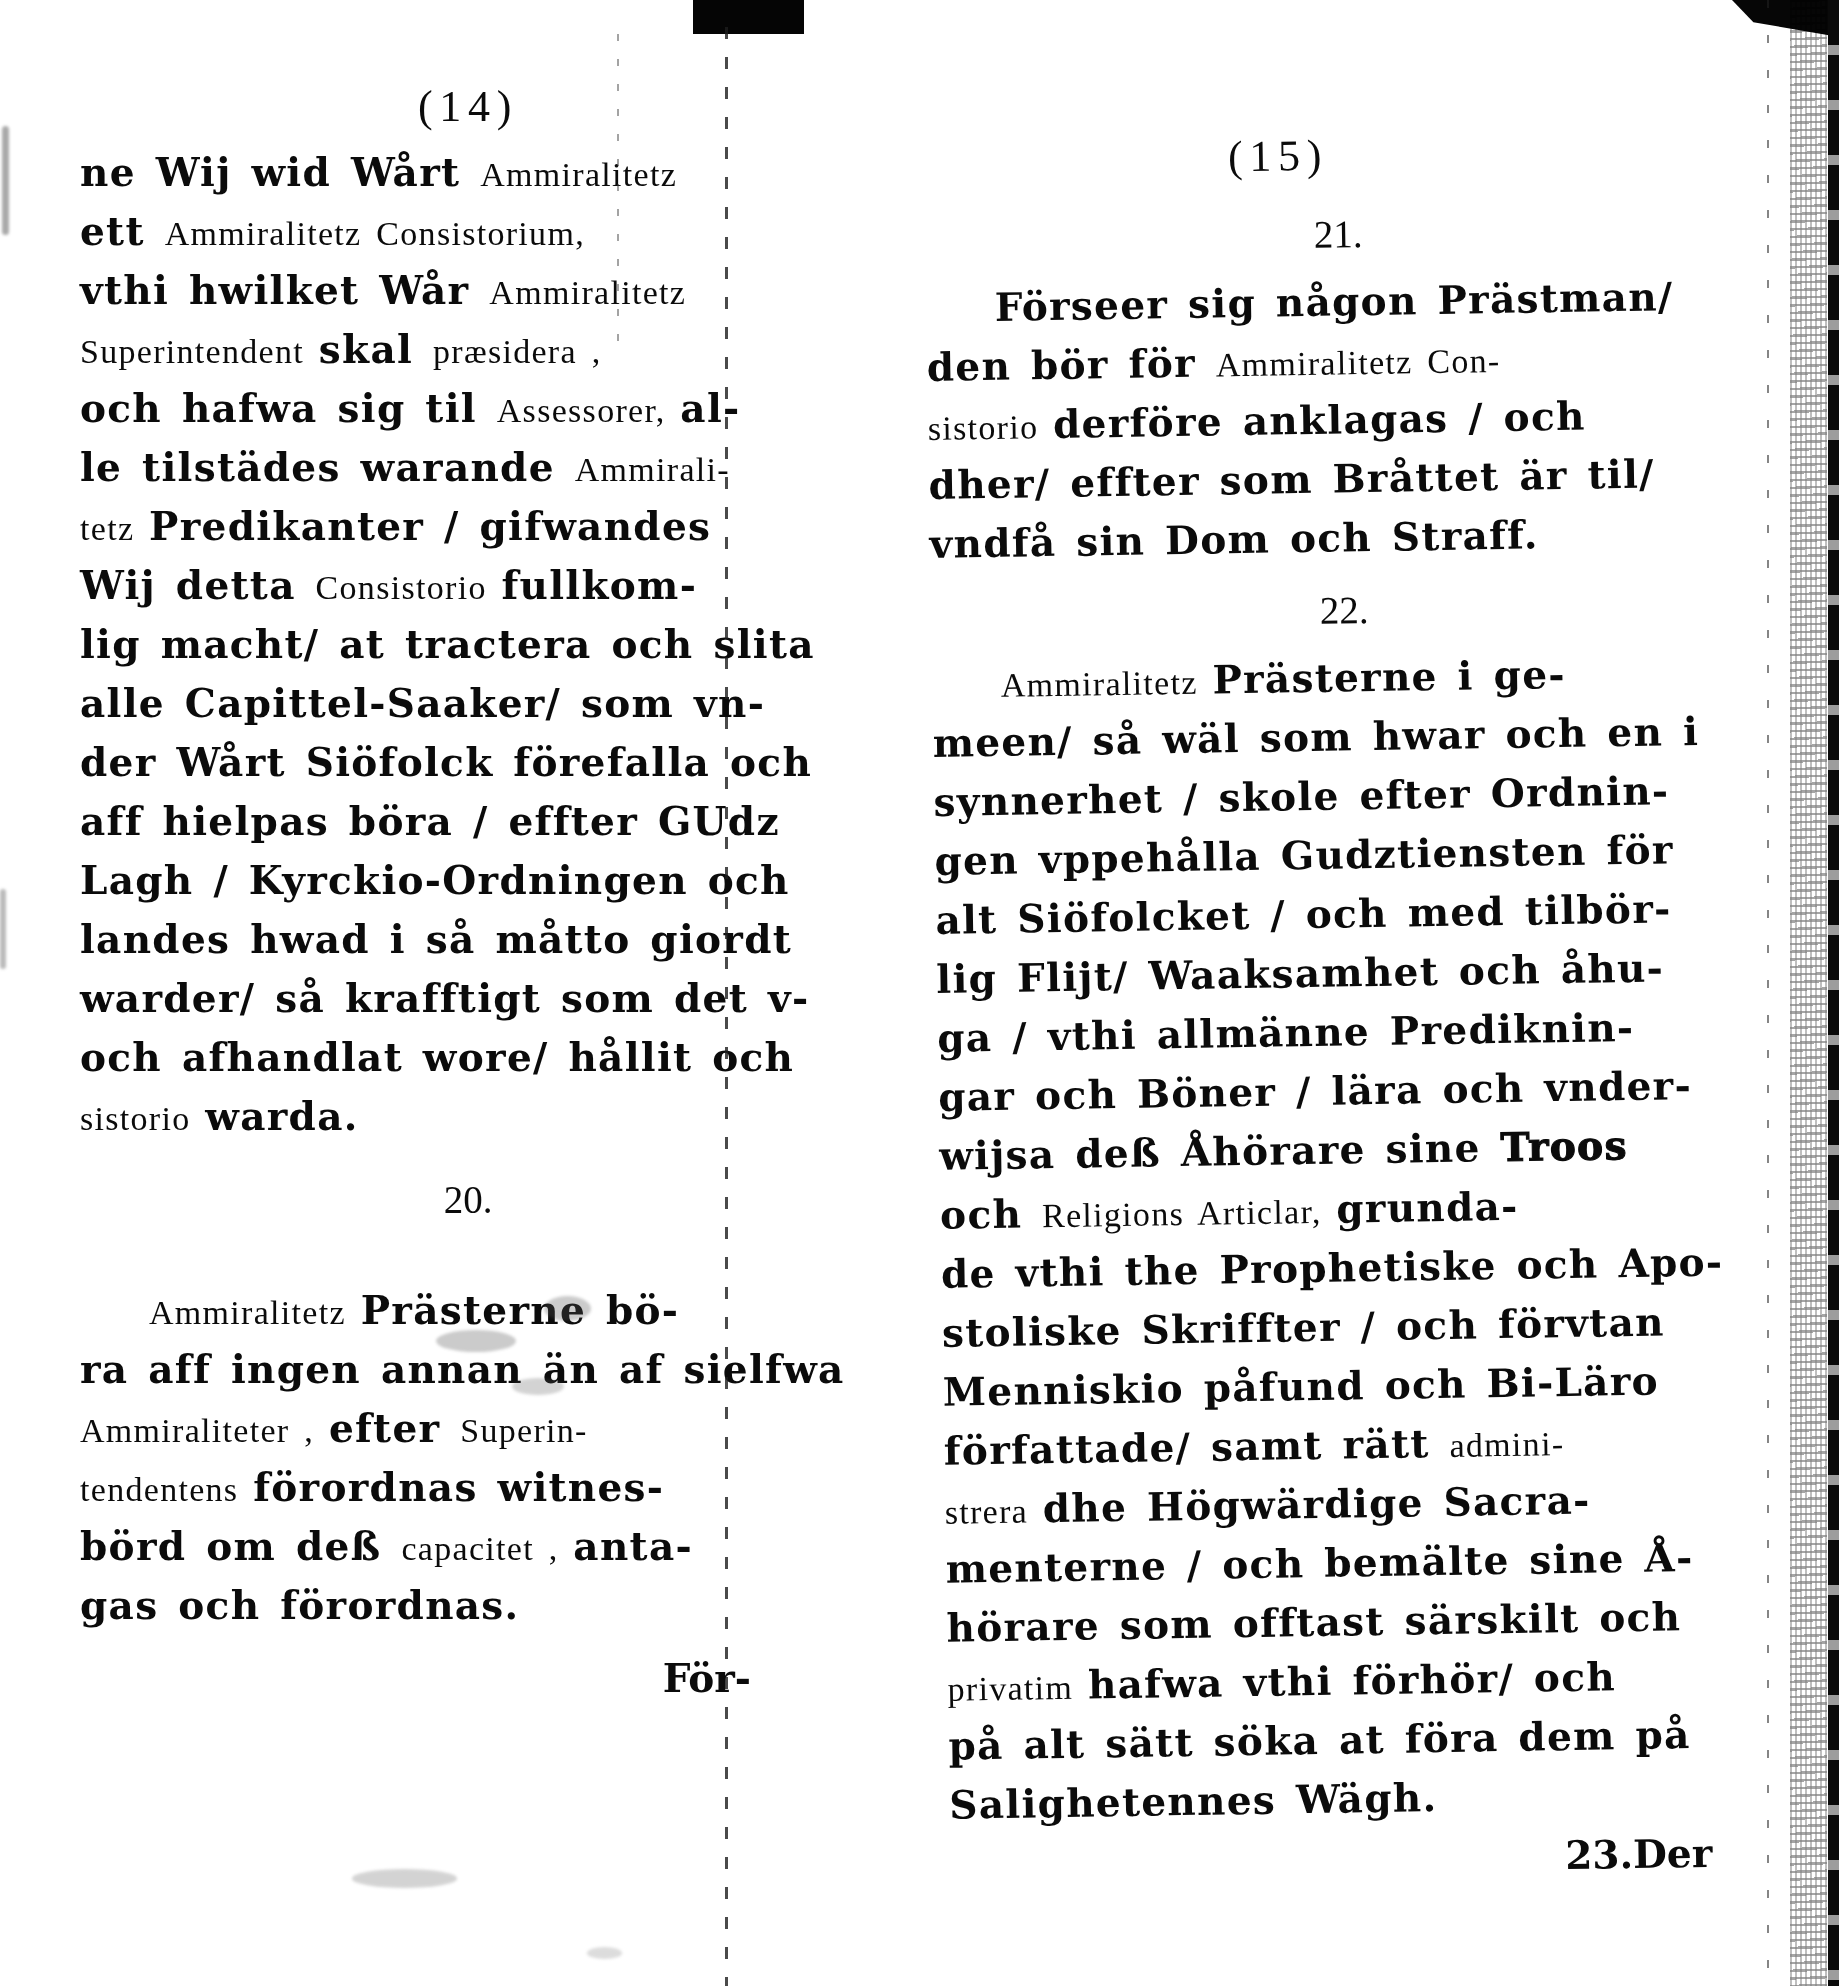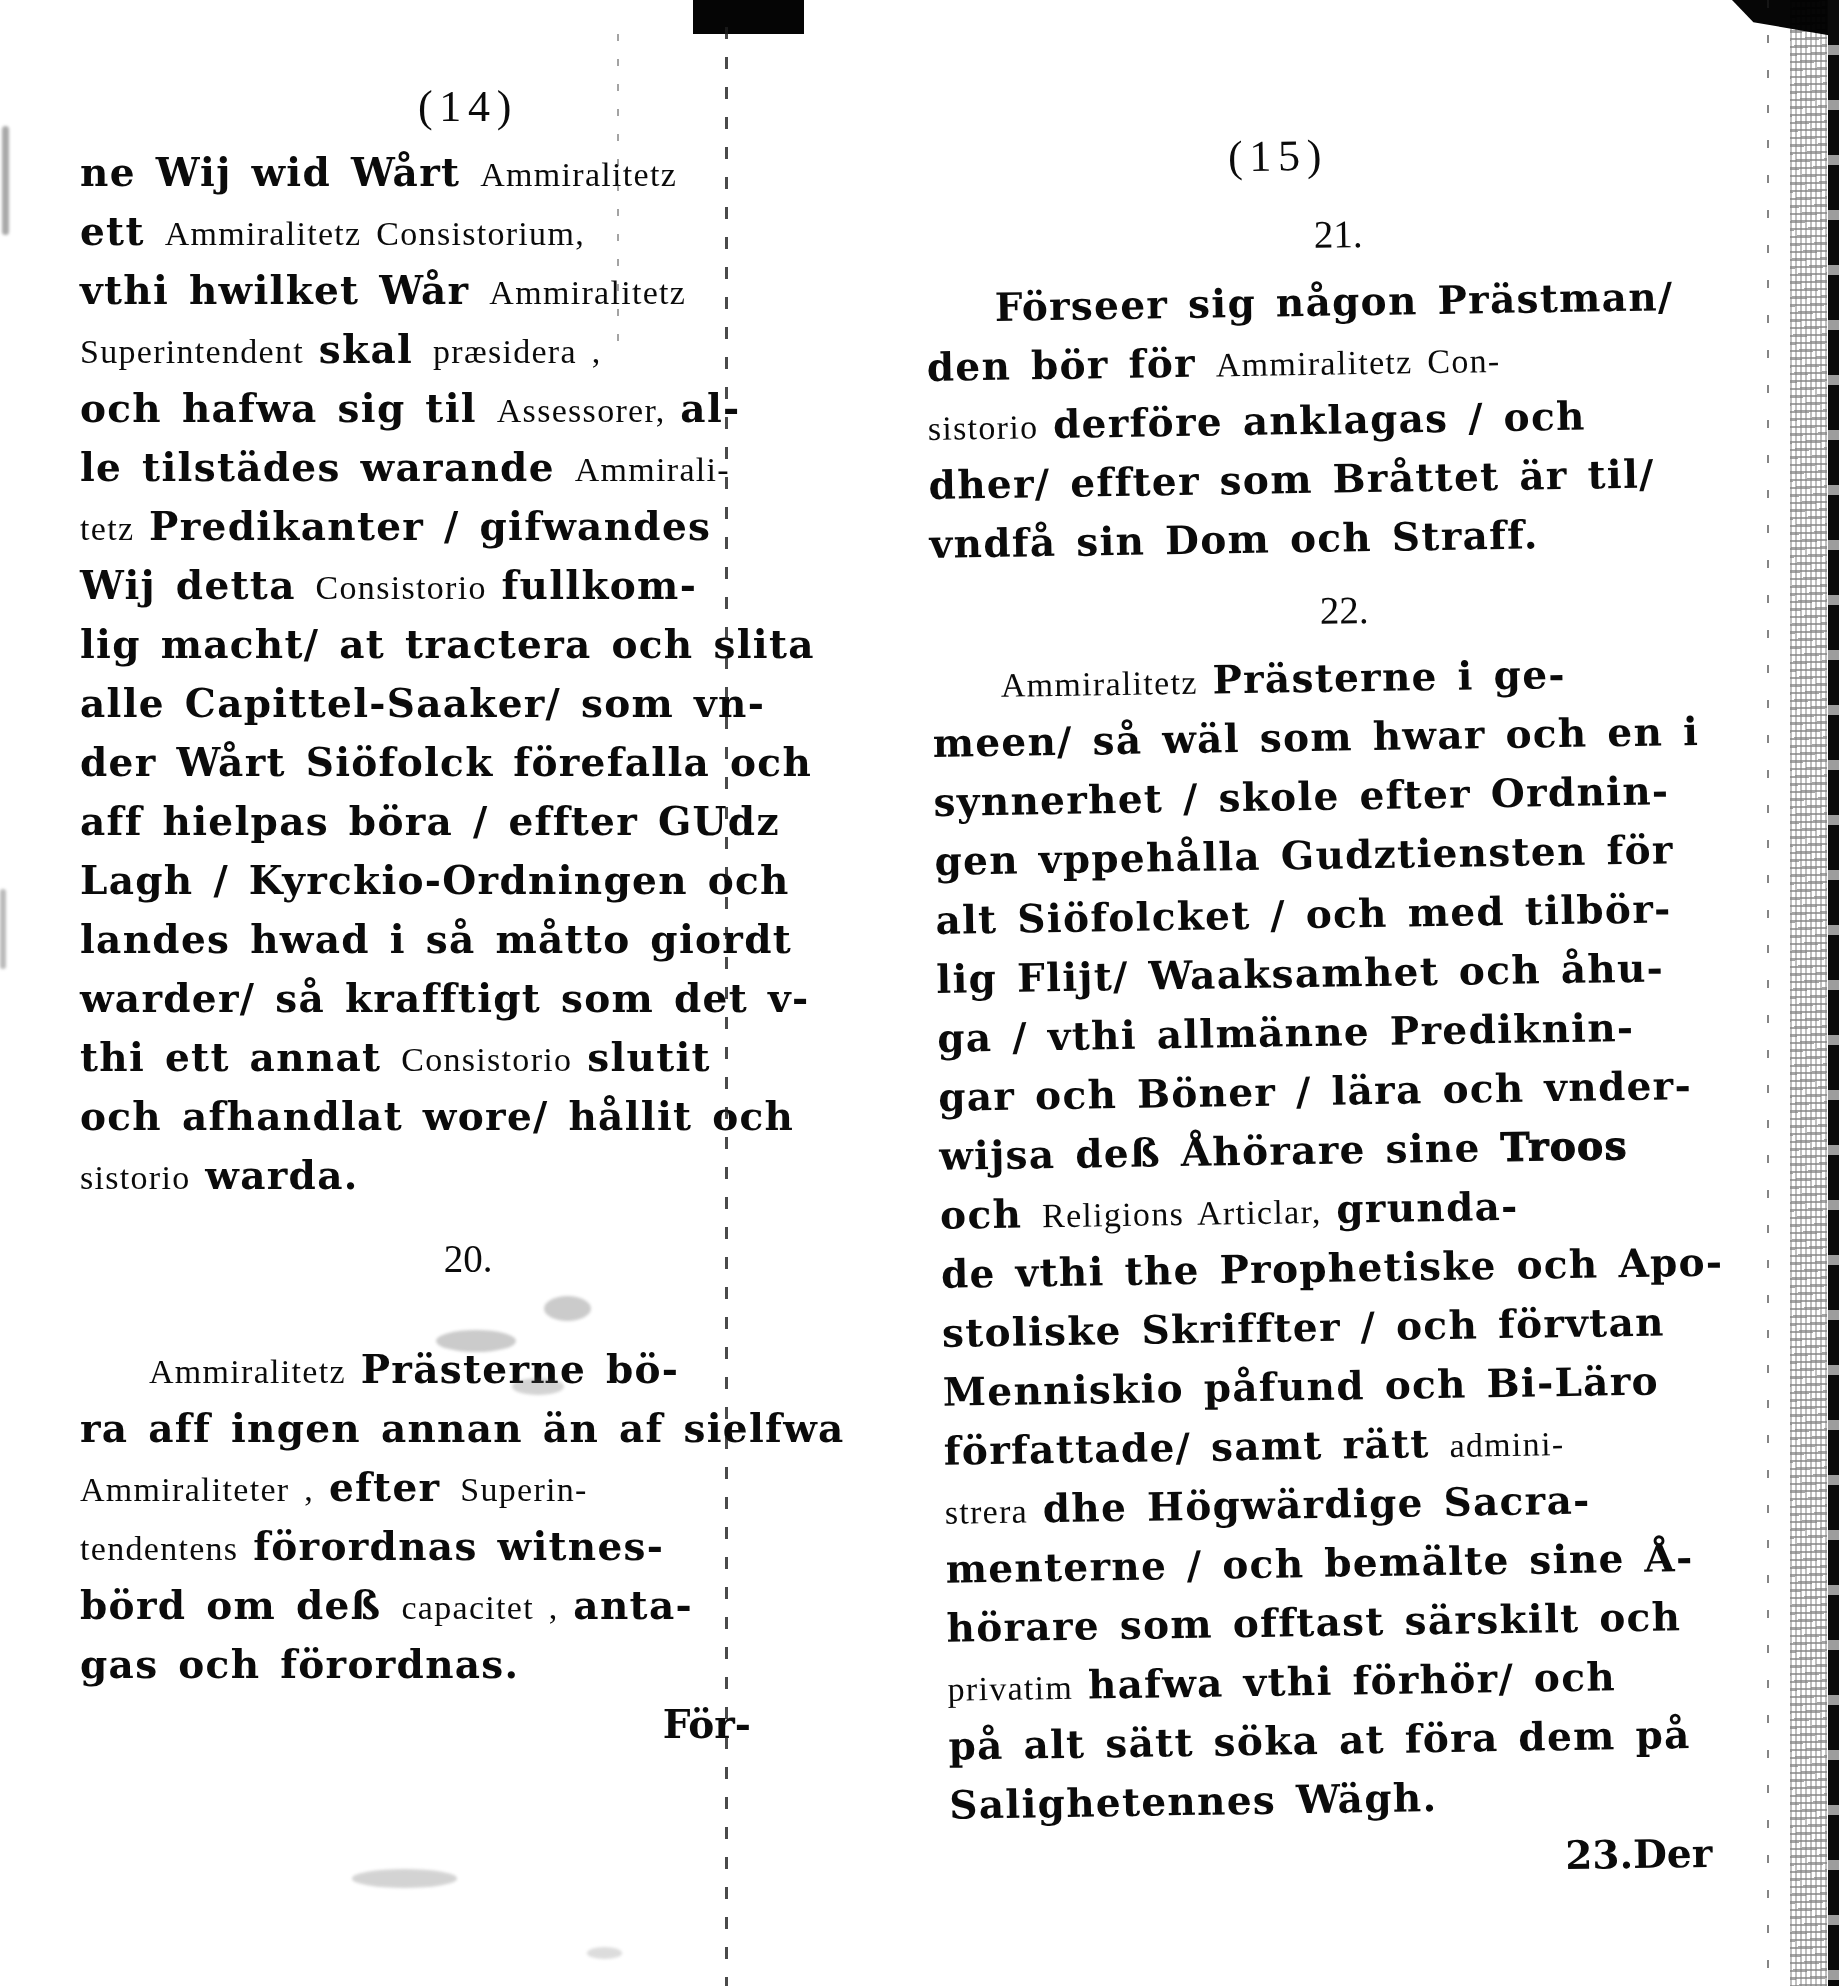--- a/index.html
+++ b/index.html
@@ -28,21 +28,21 @@
   .section-number{
     font-family:"Liberation Serif",serif;font-size:39px;
     text-align:center;height:59px;line-height:59px;
   }
   #left-lines .section-number{margin:23.5px 0 52px 0;}
   #right-lines .section-number{margin:13.4px 0 8.4px 0;}
   .catchword{
     font-family:"DejaVu Serif",serif;font-weight:bold;font-size:39px;
     height:60px;line-height:60px;text-align:right;
   }
-  .cw-left{padding-right:105px;margin-top:0;}
+  .cw-left{padding-right:105px;margin-top:13px;}
   .cw-right{padding-right:65px;}
 
   
   .artifact{position:absolute;pointer-events:none;}
   #spine-top{left:693px;top:0;width:111px;height:34px;background:#050505;
     clip-path:polygon(0 0,100% 0,80% 32%,36% 100%,20% 34%,6 12%);}
   #gutter-line{left:725px;top:27px;width:2.5px;height:1960px;
     background:repeating-linear-gradient(180deg,#1d1d1d 0 11.7px,transparent 11.7px 30px);opacity:.8;}
   #left-margin-line{left:617px;top:34px;width:1.7px;height:319px;
     background:repeating-linear-gradient(180deg,#333 0 6.7px,transparent 6.7px 25px);opacity:.45;}
@@ -79,21 +79,20 @@
       <div class="line"><span class="seg-f">le tilstädes warande </span><span class="seg-a">Ammirali-</span></div>
       <div class="line"><span class="seg-a">tetz </span><span class="seg-f">Predikanter / gifwandes</span></div>
       <div class="line"><span class="seg-f">Wij detta </span><span class="seg-a">Consistorio </span><span class="seg-f">fullkom-</span></div>
       <div class="line"><span class="seg-f">lig macht/ at tractera och slita</span></div>
       <div class="line"><span class="seg-f">alle Capittel-Saaker/ som vn-</span></div>
       <div class="line"><span class="seg-f">der Wårt Siöfolck förefalla och</span></div>
       <div class="line"><span class="seg-f">aff hielpas böra / effter GUdz</span></div>
       <div class="line"><span class="seg-f">Lagh / Kyrckio-Ordningen och</span></div>
       <div class="line"><span class="seg-f">landes hwad i så måtto giordt</span></div>
       <div class="line"><span class="seg-f">warder/ så krafftigt som det v-</span></div>
-      <div class="line"><span class="seg-f">thi ett annat </span><span class="seg-a">Consistorio </span><span class="seg-f">slutit</span></div>
       <div class="line"><span class="seg-f">och afhandlat wore/ hållit och</span></div>
       <div class="line"><span class="seg-a">sistorio </span><span class="seg-f">warda.</span></div>
       <div class="section-number">20.</div>
       <div class="line indent"><span class="seg-a">Ammiralitetz </span><span class="seg-f">Prästerne bö-</span></div>
       <div class="line"><span class="seg-f">ra aff ingen annan än af sielfwa</span></div>
       <div class="line"><span class="seg-a">Ammiraliteter , </span><span class="seg-f">efter </span><span class="seg-a">Superin-</span></div>
       <div class="line"><span class="seg-a">tendentens </span><span class="seg-f">förordnas witnes-</span></div>
       <div class="line"><span class="seg-f">börd om deß </span><span class="seg-a">capacitet , </span><span class="seg-f">anta-</span></div>
       <div class="line"><span class="seg-f">gas och förordnas.</span></div>
     </div>

